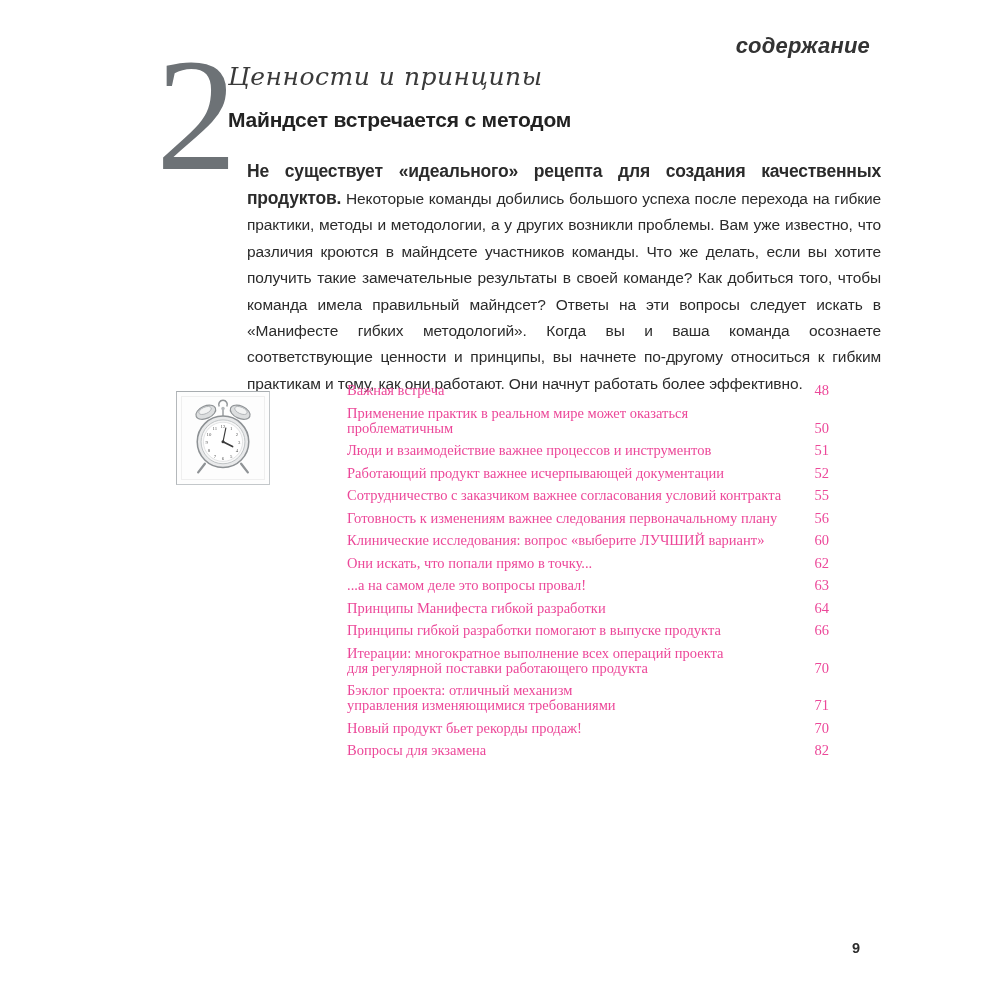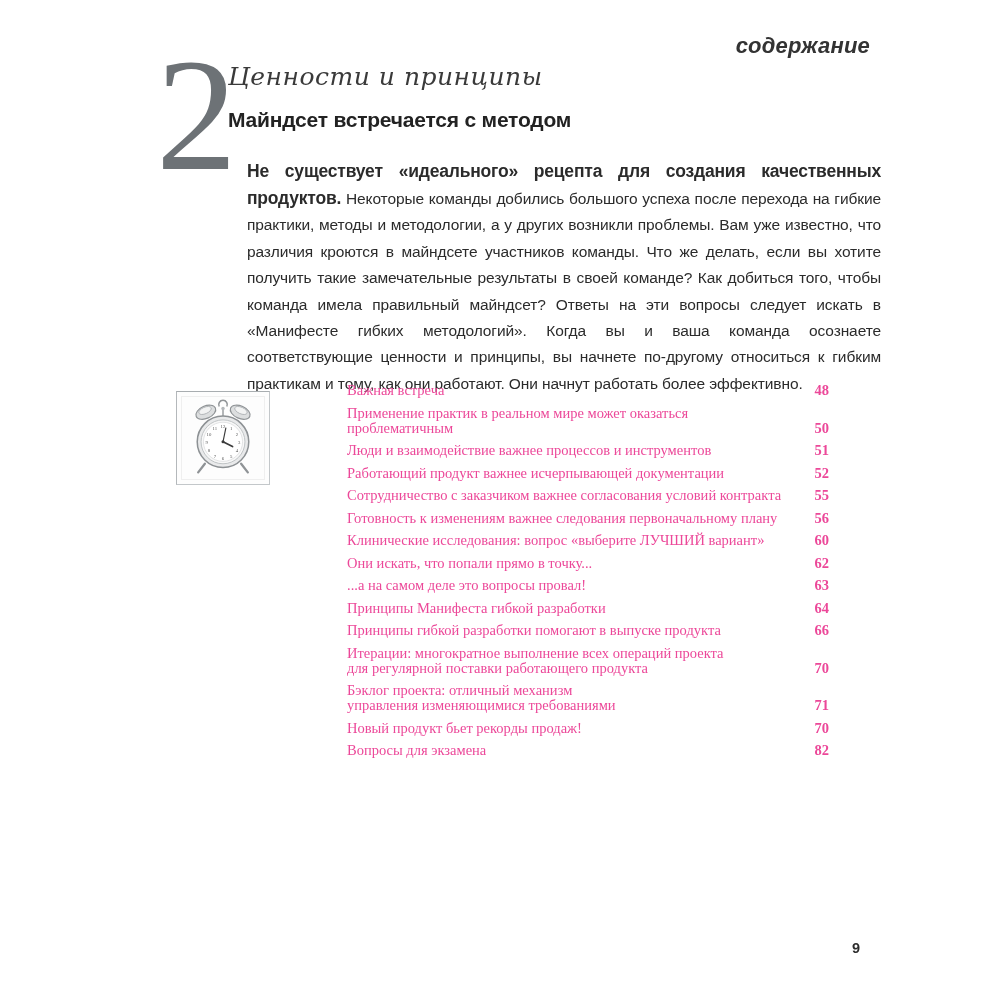--- a/index.html
+++ b/index.html
@@ -106,21 +106,21 @@
     line-height:15px;
     color:#ec4899;
   }
   .toc-row {
     display:flex;
     justify-content:space-between;
     align-items:flex-end;
     margin-bottom:7.5px;
   }
   .toc-label { flex:1 1 auto; padding-right:10px; }
-  .toc-page  { flex:0 0 auto; text-align:right;font-weight:bold; }
+  .toc-page  { flex:0 0 auto; text-align:right; }
 
   .folio {
     position:absolute;
     left:852px;
     top:940px;
     font-size:14.5px;
     font-weight:bold;
     color:#2c2c2c;
   }
 

